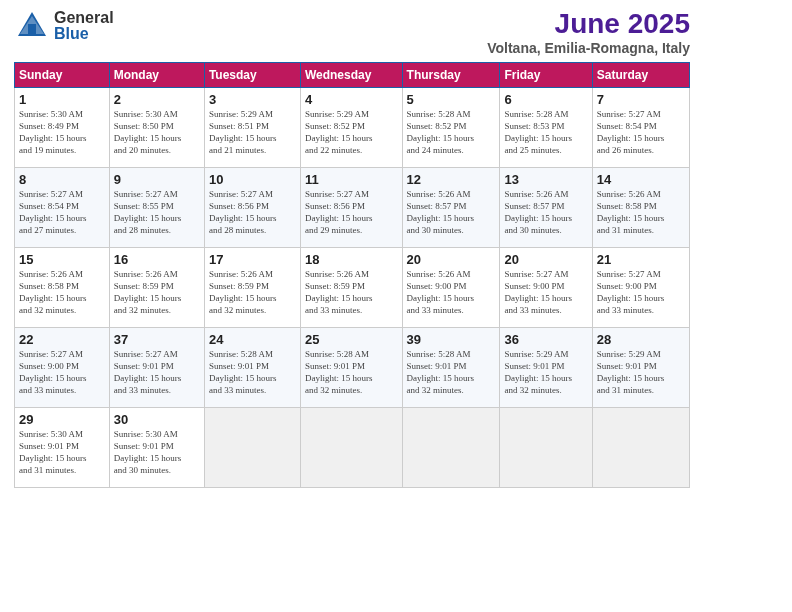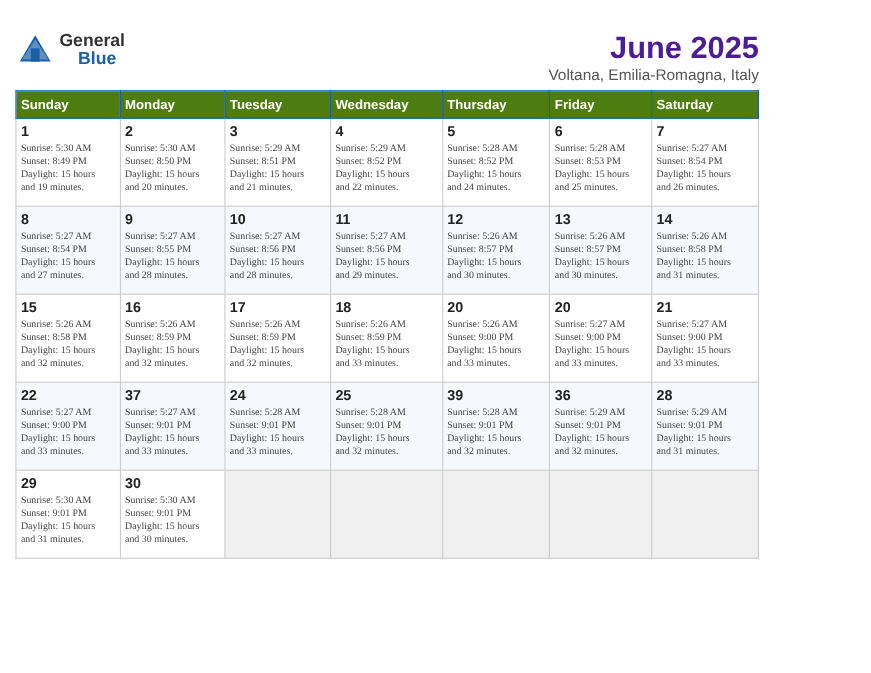--- a/index.html
+++ b/index.html
@@ -5,47 +5,47 @@
     * { box-sizing: border-box; margin: 0; padding: 0; }
     body {
       font-family: Arial, sans-serif;
       background: #fff;
       width: 792px;
       height: 612px;
       overflow: hidden;
     }
     .container {
       width: 704px;
-      padding: 28px 14px;
+      padding: 8px 14px;
     }
     .header-row {
       display: flex;
       justify-content: space-between;
       align-items: flex-start;
       margin-bottom: 6px;
     }
     .title-block {
       text-align: right;
     }
     .title-block h1 {
       font-size: 28px;
       font-weight: bold;
       color: #4c1d95;
     }
     .title-block h2 {
       font-size: 14px;
       color: #555;
-      font-weight: normal;
+      font-weight: bold;
     }
     .calendar {
       width: 100%;
       border-collapse: collapse;
     }
     .calendar thead th {
-      background: #4d7c0f;
+      background: #be185d;
       color: #fff;
       font-size: 12px;
       padding: 5px 4px;
       text-align: left;
       border: 1px solid #1a5fa8;
     }
     .calendar tbody td {
       border: 1px solid #ccc;
       vertical-align: top;
       padding: 4px 4px;
@@ -87,21 +87,20 @@
       font-size: 16px;
       font-weight: bold;
       color: #333;
       line-height: 1;
     }
     .logo-line2 {
       font-size: 16px;
       font-weight: bold;
       color: #1a5fa8;
       line-height: 1;
-      margin-left: 17px;
     }
   </style>
 </head>
 <body>
 
 <div class="container">
   <div class="header-row">
     <div class="logo-wrapper">
       <svg width="36" height="36" viewBox="0 0 36 36">
         <rect x="0" y="0" width="36" height="36" fill="white"></rect>

